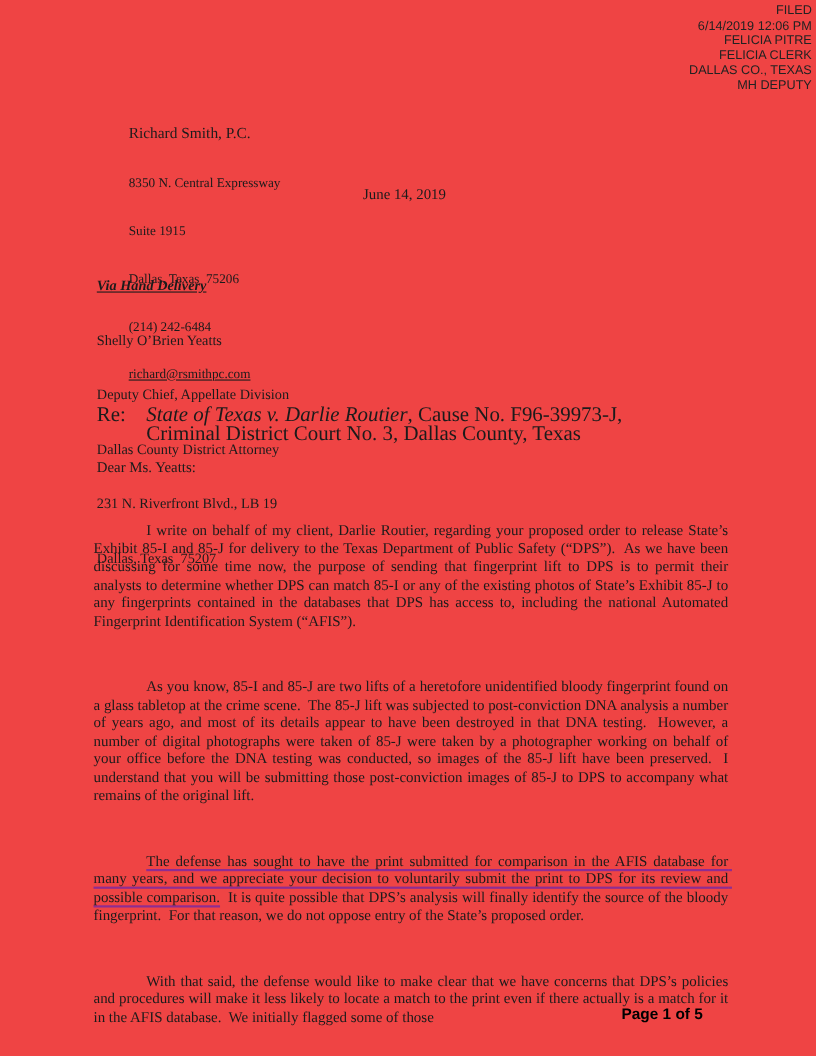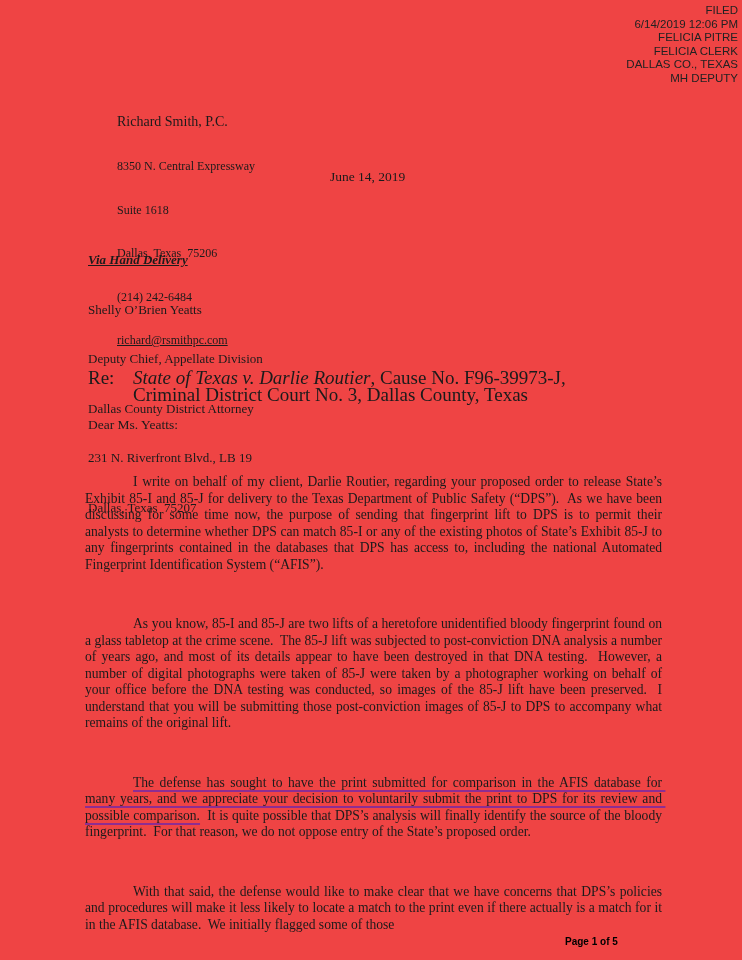--- a/index.html
+++ b/index.html
@@ -117,45 +117,45 @@
     text-decoration: underline;
     text-decoration-color: #8e2d92;
     text-decoration-thickness: 2px;
     text-underline-offset: 3px;
   }
 
   
   .page-number {
     position: absolute;
     left: 565px;
-    top: 936px;
+    top: 913px;
     font-family: "Liberation Sans", sans-serif;
     font-weight: bold;
-    font-size: 10px;
+    font-size: 14px;
     color: #000;
   }
 </style>
 </head>
 <body>
 
 <div class="page">
 
   <div class="stamp">
     <div>FILED</div>
     <div>6/14/2019 12:06 PM</div>
     <div>FELICIA PITRE</div>
     <div>FELICIA CLERK</div>
     <div>DALLAS CO., TEXAS</div>
     <div>MH DEPUTY</div>
   </div>
 
   <div class="letterhead">
     <div class="firm-name">Richard Smith, P.C.</div>
     <div>8350 N. Central Expressway</div>
-    <div>Suite 1618</div>
+    <div>Suite 1915</div>
     <div>Dallas, Texas  75206</div>
     <div>(214) 242-6484</div>
     <div class="email">richard@rsmithpc.com</div>
   </div>
 
   <div class="date-line">June 14, 2019</div>
 
   <div class="recipient">
     <div class="delivery-method">Via Hand Delivery</div>
     <div>Shelly O’Brien Yeatts</div>

